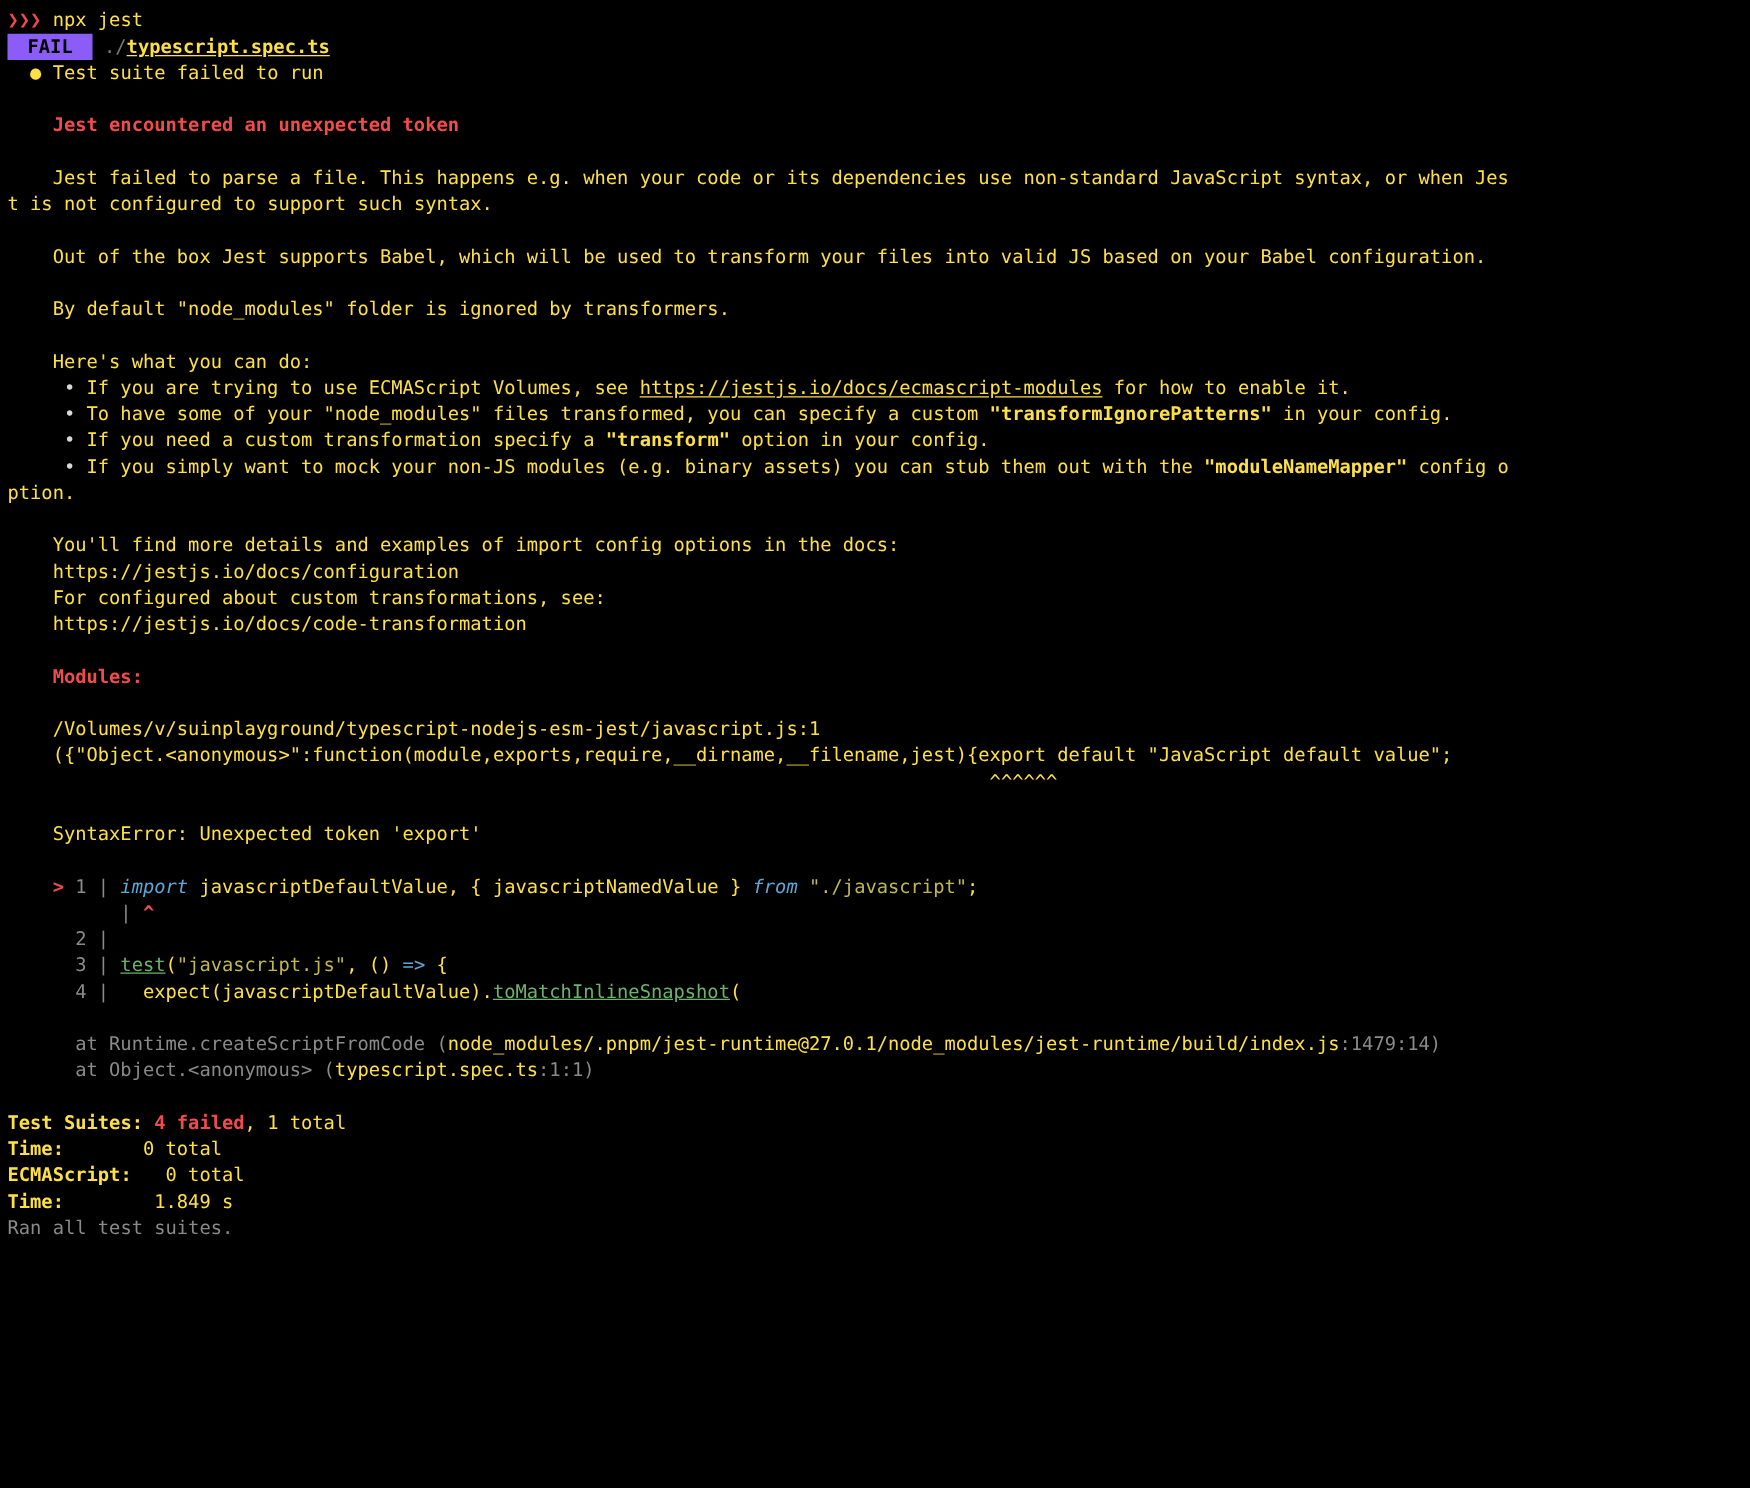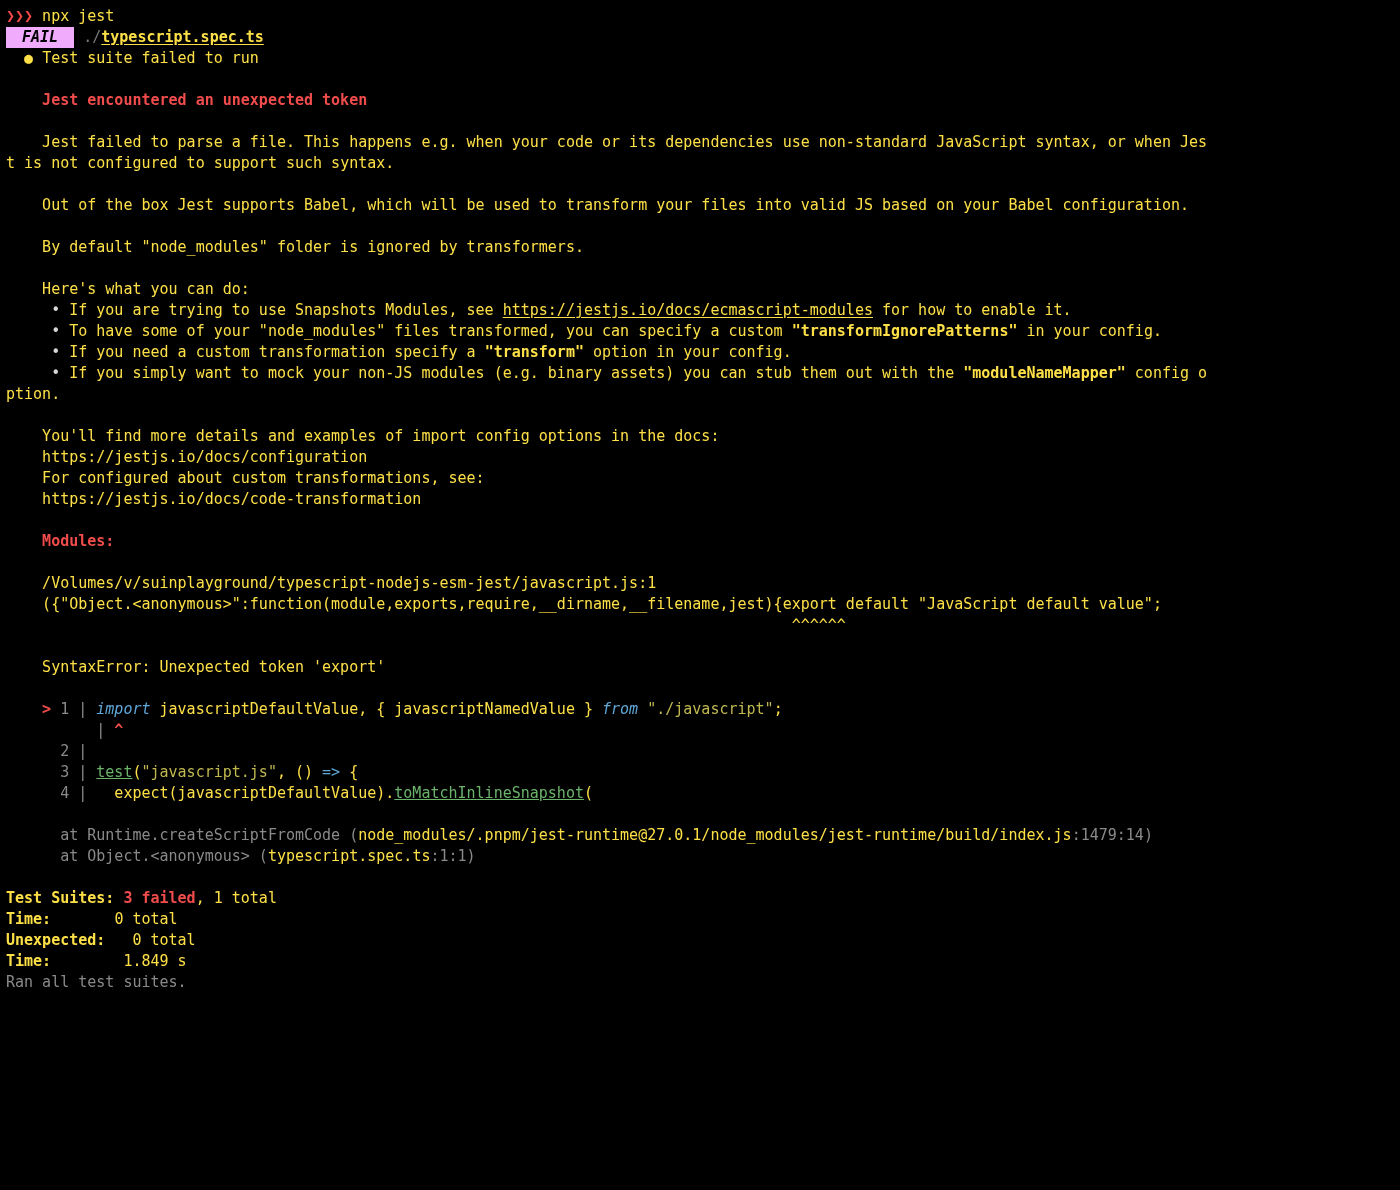--- a/index.html
+++ b/index.html
@@ -9,26 +9,25 @@
     font-family: "SF Mono", ui-monospace, Menlo, Consolas, monospace;
     font-size: 15px;
     line-height: 21px;
     padding: 6px 6px 20px 6px;
     width: 1400px;
   }
   .red-prompt { color: #f44747; font-weight: bold; }
   .white { color: #fde047; }
   .bold { font-weight: bold; }
   .fail-badge {
-    background: #f0abfc;
+    background: #8b5cf6;
     color: #000;
     font-weight: bold;
     padding: 0 7px;
     display: inline-block;
-    font-style: italic;
   }
   .dim { color: #7a7a7a; }
   .underline { text-decoration: underline; text-underline-offset: 2px; }
   .err-red { color: #f14c4c; }
   .err-red-bold { color: #f14c4c; font-weight: bold; }
   .yellow-str { color: #c0b84f; }
   .blue-kw { color: #5fa7d7; }
   .blue-kw-i { color: #5fa7d7; font-style: italic; margin-top: 33px; }
   .green-fn { color: #6bb36b; text-decoration: underline; }
   .dim-line { color: #8a8a8a; }
@@ -59,21 +58,21 @@
 <div class="row ind1"><span class="white">Out of the box Jest supports Babel, which will be used to transform your files into valid JS based on your Babel configuration.</span></div>
 
 <div class="row">&nbsp;</div>
 
 <div class="row ind1"><span class="white">By default "node_modules" folder is ignored by transformers.</span></div>
 
 <div class="row">&nbsp;</div>
 
 <div class="row ind1"><span class="white">Here's what you can do:</span></div>
 
-<div class="row ind1"><span> • </span><span class="white">If you are trying to use Snapshots Modules, see </span><span class="white underline">https://jestjs.io/docs/ecmascript-modules</span><span class="white"> for how to enable it.</span></div>
+<div class="row ind1"><span> • </span><span class="white">If you are trying to use ECMAScript Volumes, see </span><span class="white underline">https://jestjs.io/docs/ecmascript-modules</span><span class="white"> for how to enable it.</span></div>
 
 <div class="row ind1"><span> • </span><span class="white">To have some of your "node_modules" files transformed, you can specify a custom </span><span class="white bold">"transformIgnorePatterns"</span><span class="white"> in your config.</span></div>
 
 <div class="row ind1"><span> • </span><span class="white">If you need a custom transformation specify a </span><span class="white bold">"transform"</span><span class="white"> option in your config.</span></div>
 
 <div class="row ind1"><span> • </span><span class="white">If you simply want to mock your non-JS modules (e.g. binary assets) you can stub them out with the </span><span class="white bold">"moduleNameMapper"</span><span class="white"> config o</span></div>
 <div class="row"><span class="white">ption.</span></div>
 
 <div class="row">&nbsp;</div>
 
@@ -108,17 +107,17 @@
 
 <div class="row ind1"><span>  </span><span class="dim-line">4</span><span> </span><span class="dim-line">|</span><span> </span><span class="white">  expect(javascriptDefaultValue).</span><span class="green-fn">toMatchInlineSnapshot</span><span class="white">(</span></div>
 
 <div class="row">&nbsp;</div>
 
 <div class="row ind2"><span class="dim-line">at Runtime.createScriptFromCode (</span><span class="white">node_modules/.pnpm/jest-runtime@27.0.1/node_modules/jest-runtime/build/index.js</span><span class="dim-line">:1479:14</span><span class="dim-line">)</span></div>
 <div class="row ind2"><span class="dim-line">at Object.&lt;anonymous&gt; (</span><span class="white">typescript.spec.ts</span><span class="dim-line">:1:1</span><span class="dim-line">)</span></div>
 
 <div class="row">&nbsp;</div>
 
-<div class="row"><span class="white bold">Test Suites: </span><span class="err-red bold">3 failed</span><span class="white">, 1 total</span></div>
+<div class="row"><span class="white bold">Test Suites: </span><span class="err-red bold">4 failed</span><span class="white">, 1 total</span></div>
 <div class="row"><span class="white bold">Time:       </span><span class="white">0 total</span></div>
-<div class="row"><span class="white bold">Unexpected:   </span><span class="white">0 total</span></div>
+<div class="row"><span class="white bold">ECMAScript:   </span><span class="white">0 total</span></div>
 <div class="row"><span class="white bold">Time:        </span><span class="white">1.849 s</span></div>
 <div class="row"><span class="dim-line">Ran all test suites.</span></div>
 
 </body></html>

